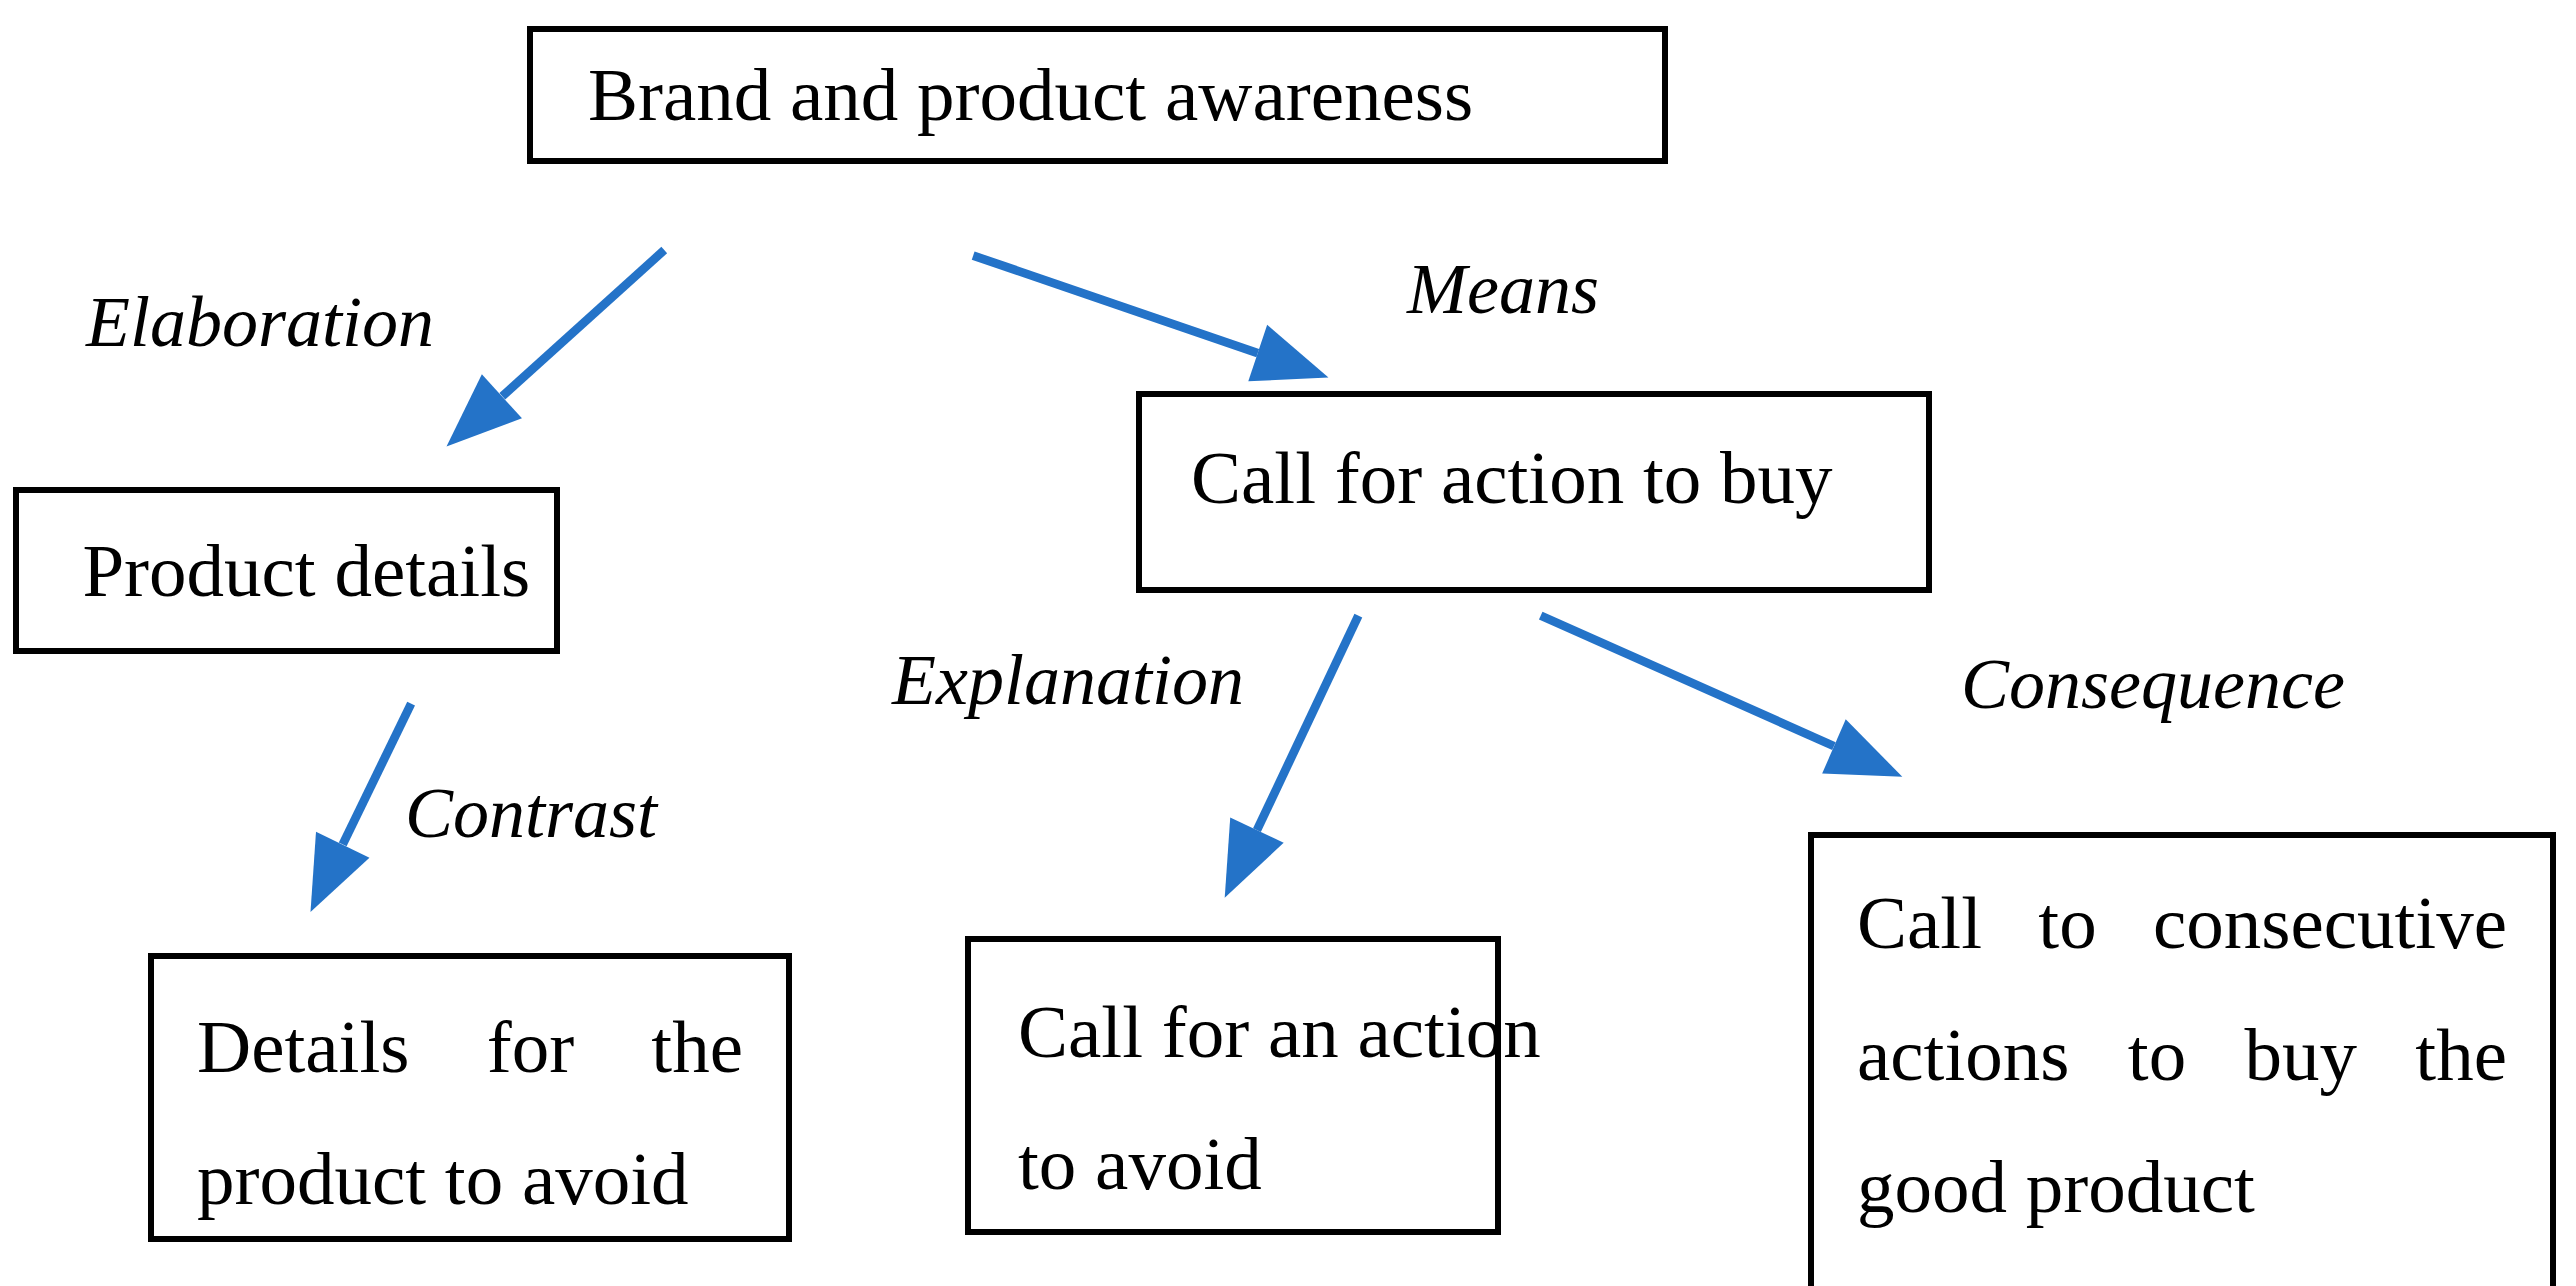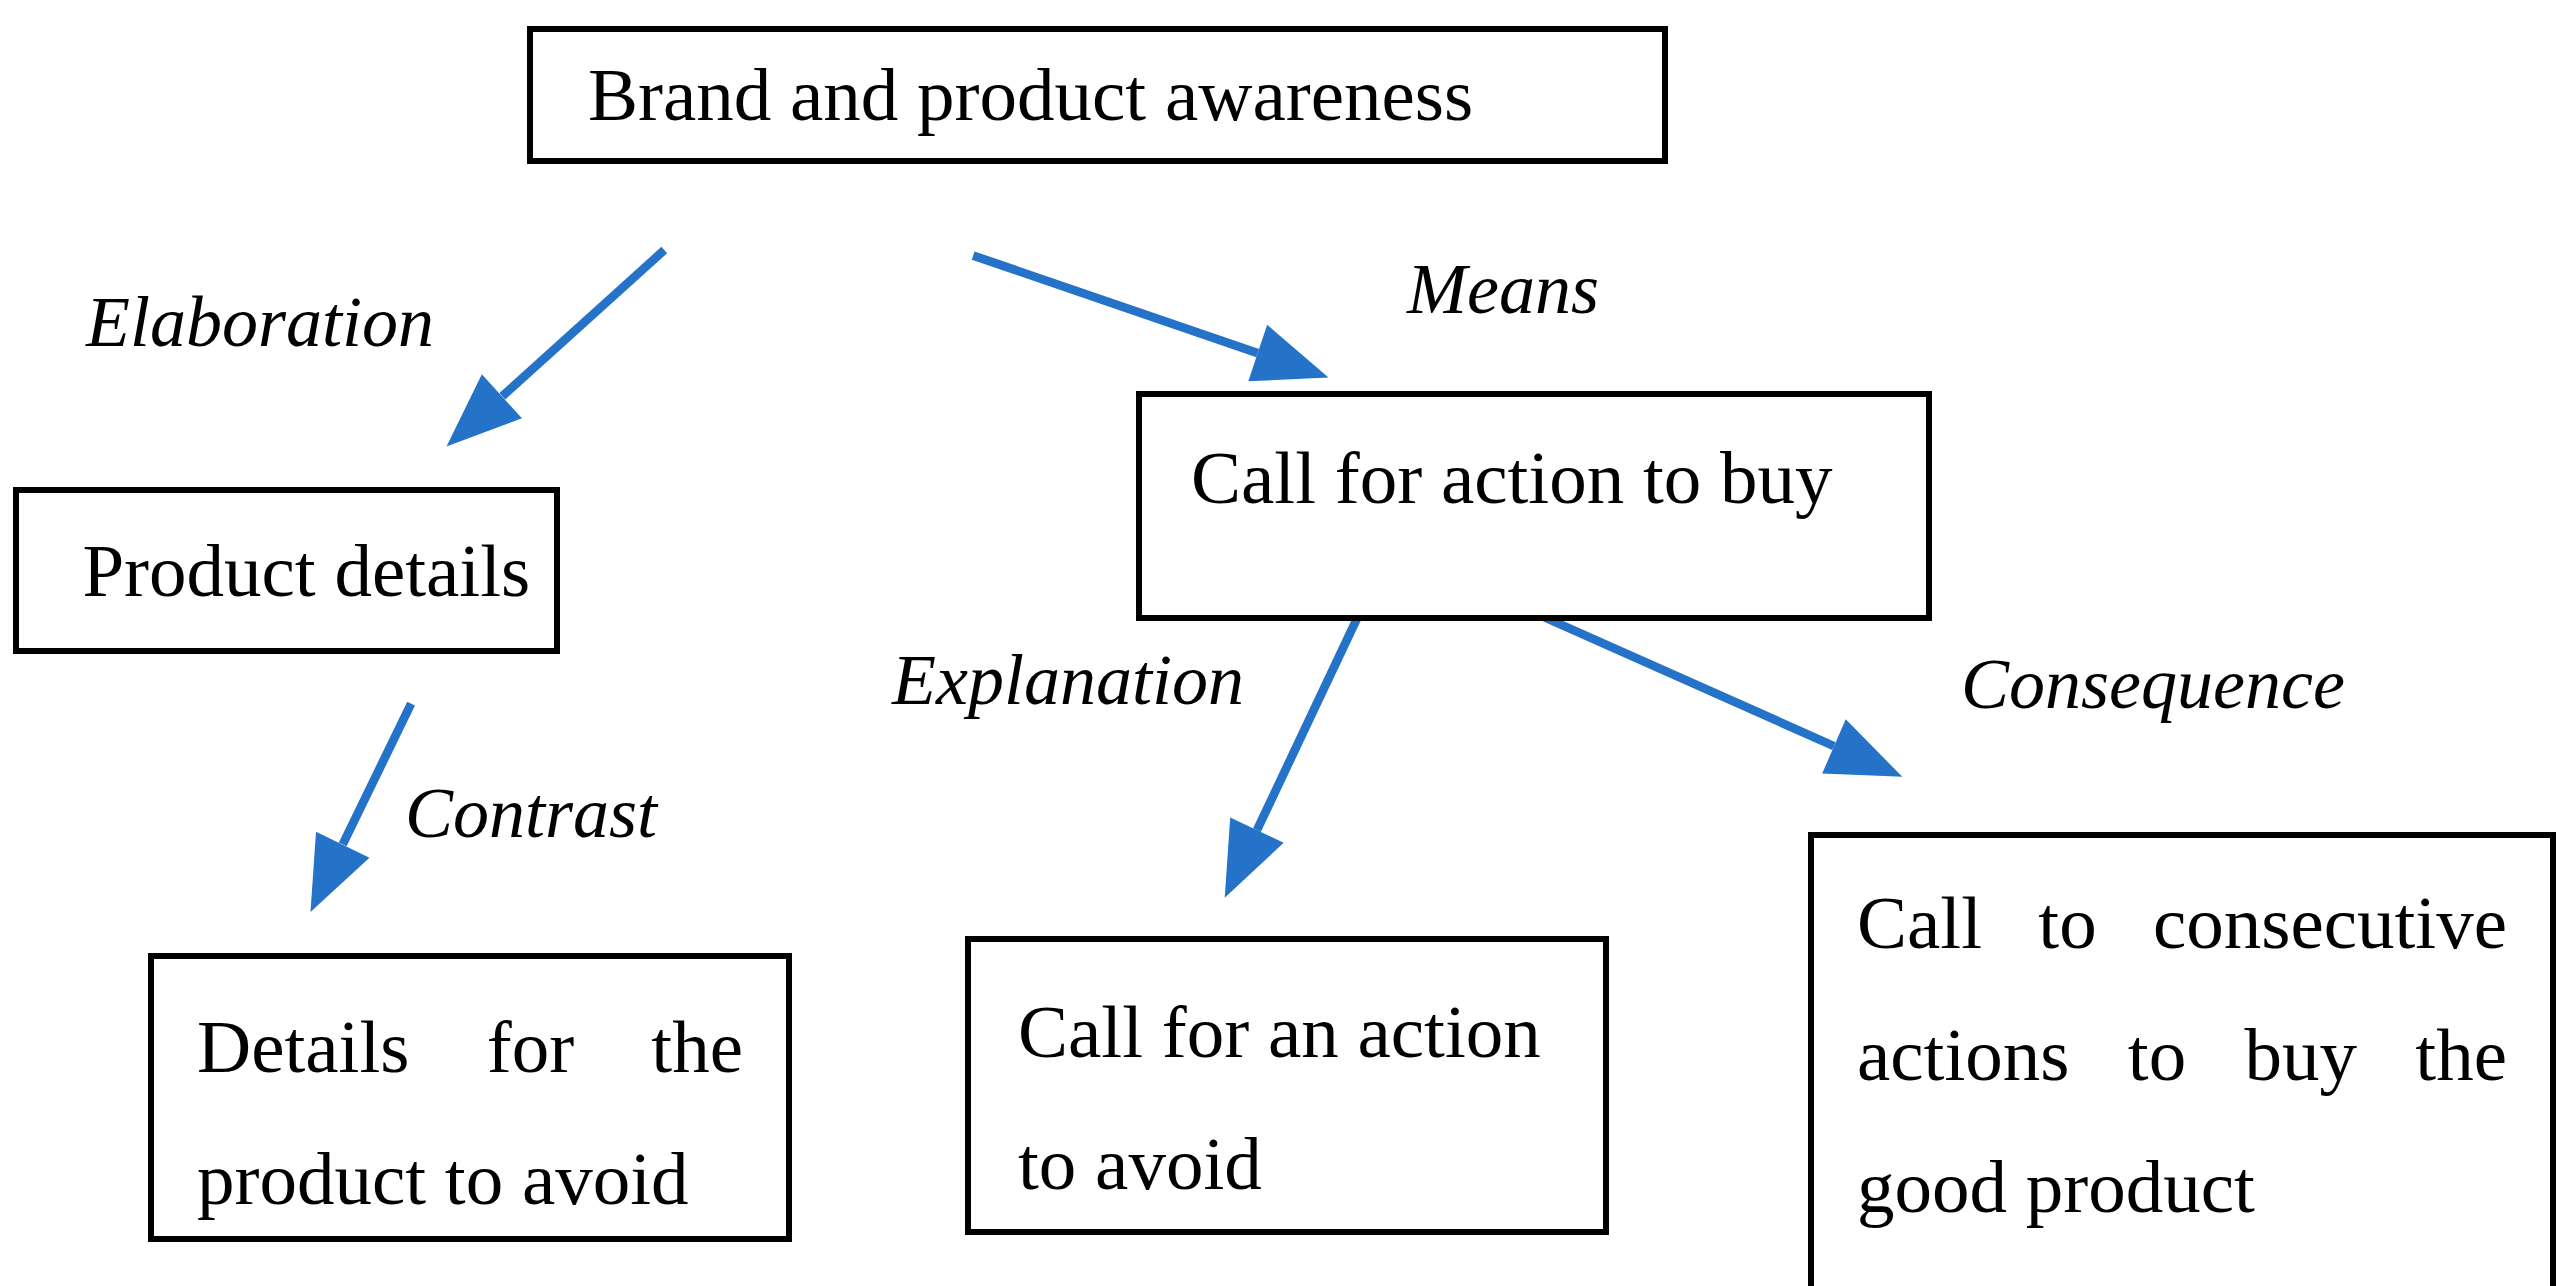--- a/index.html
+++ b/index.html
@@ -31,23 +31,23 @@
   .multi .line { line-height: 132px; }
   .edge-label {
     position: absolute;
     font-style: italic;
     font-size: 72px;
     line-height: 1.1;
     white-space: nowrap;
   }
   #node-brand            { left: 527px;  top: 26px;   width: 1141px; height: 138px; padding-left: 55px; }
   #node-product-details  { left: 13.4px;   top: 487px;  width: 547px;  height: 167px; padding-left: 63px; }
-  #node-call-to-buy      { left: 1136px; top: 391px;  width: 796px; height: 230px; padding-left: 49px; padding-top: 41px; }
+  #node-call-to-buy      { left: 1136px; top: 391px;  width: 796px; height: 202px; padding-left: 49px; padding-top: 41px; }
   #node-details-avoid    { left: 148px;  top: 953px; width: 644px;  height: 289px; padding: 22px 43px 0 43px; }
-  #node-action-avoid     { left: 965px; top: 936px; width: 644px;  height: 299px; padding: 23.6px 43px 0 47px; }
+  #node-action-avoid     { left: 965px; top: 936px; width: 536px;  height: 299px; padding: 23.6px 43px 0 47px; }
   #node-consecutive      { left: 1808px; top: 832px; width: 748px;  height: 534px; padding: 19px 43px 0 43px; }
   #label-elaboration { left: 86px;  top: 283px; }
   #label-means       { left: 1407px; top: 250px; }
   #label-explanation { left: 892px; top: 641px; }
   #label-contrast    { left: 405px;  top: 774px; }
   #label-consequence { left: 1961px; top: 645px; }
   .arrows { position: absolute; left: 0; top: 0; }
 </style>
 </head>
 <body>

